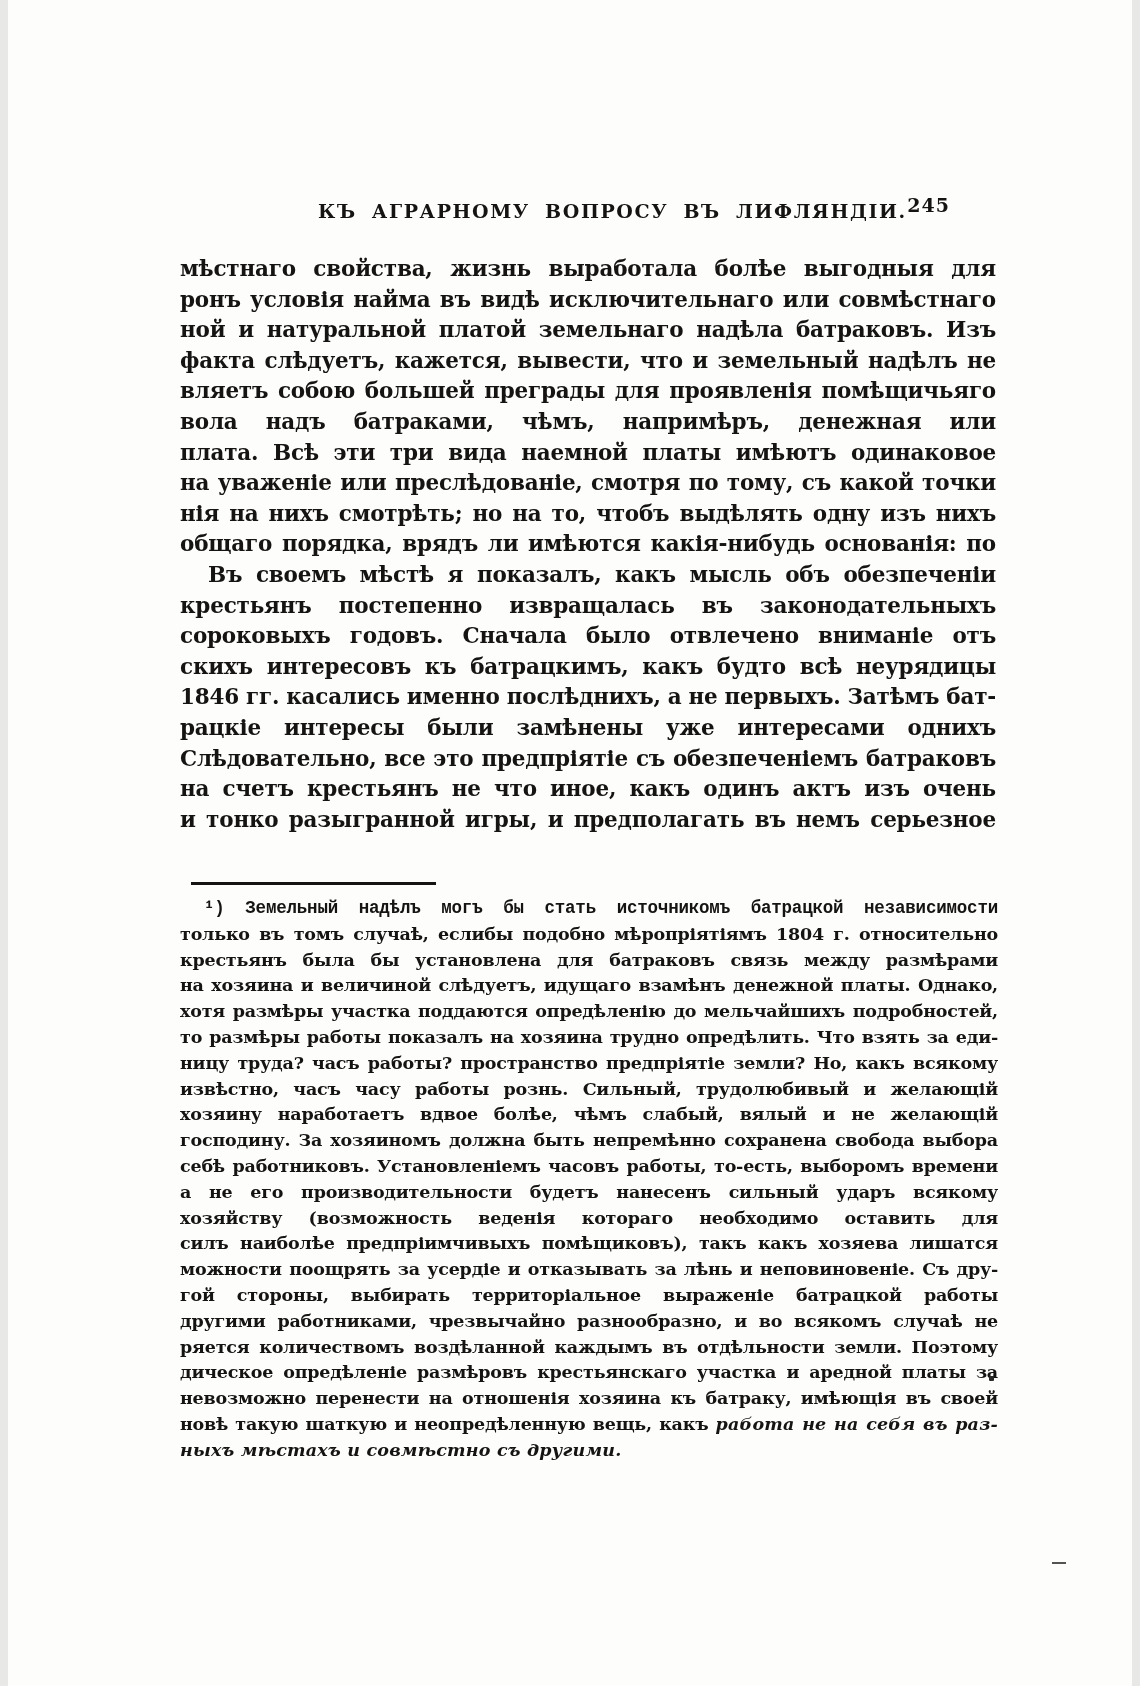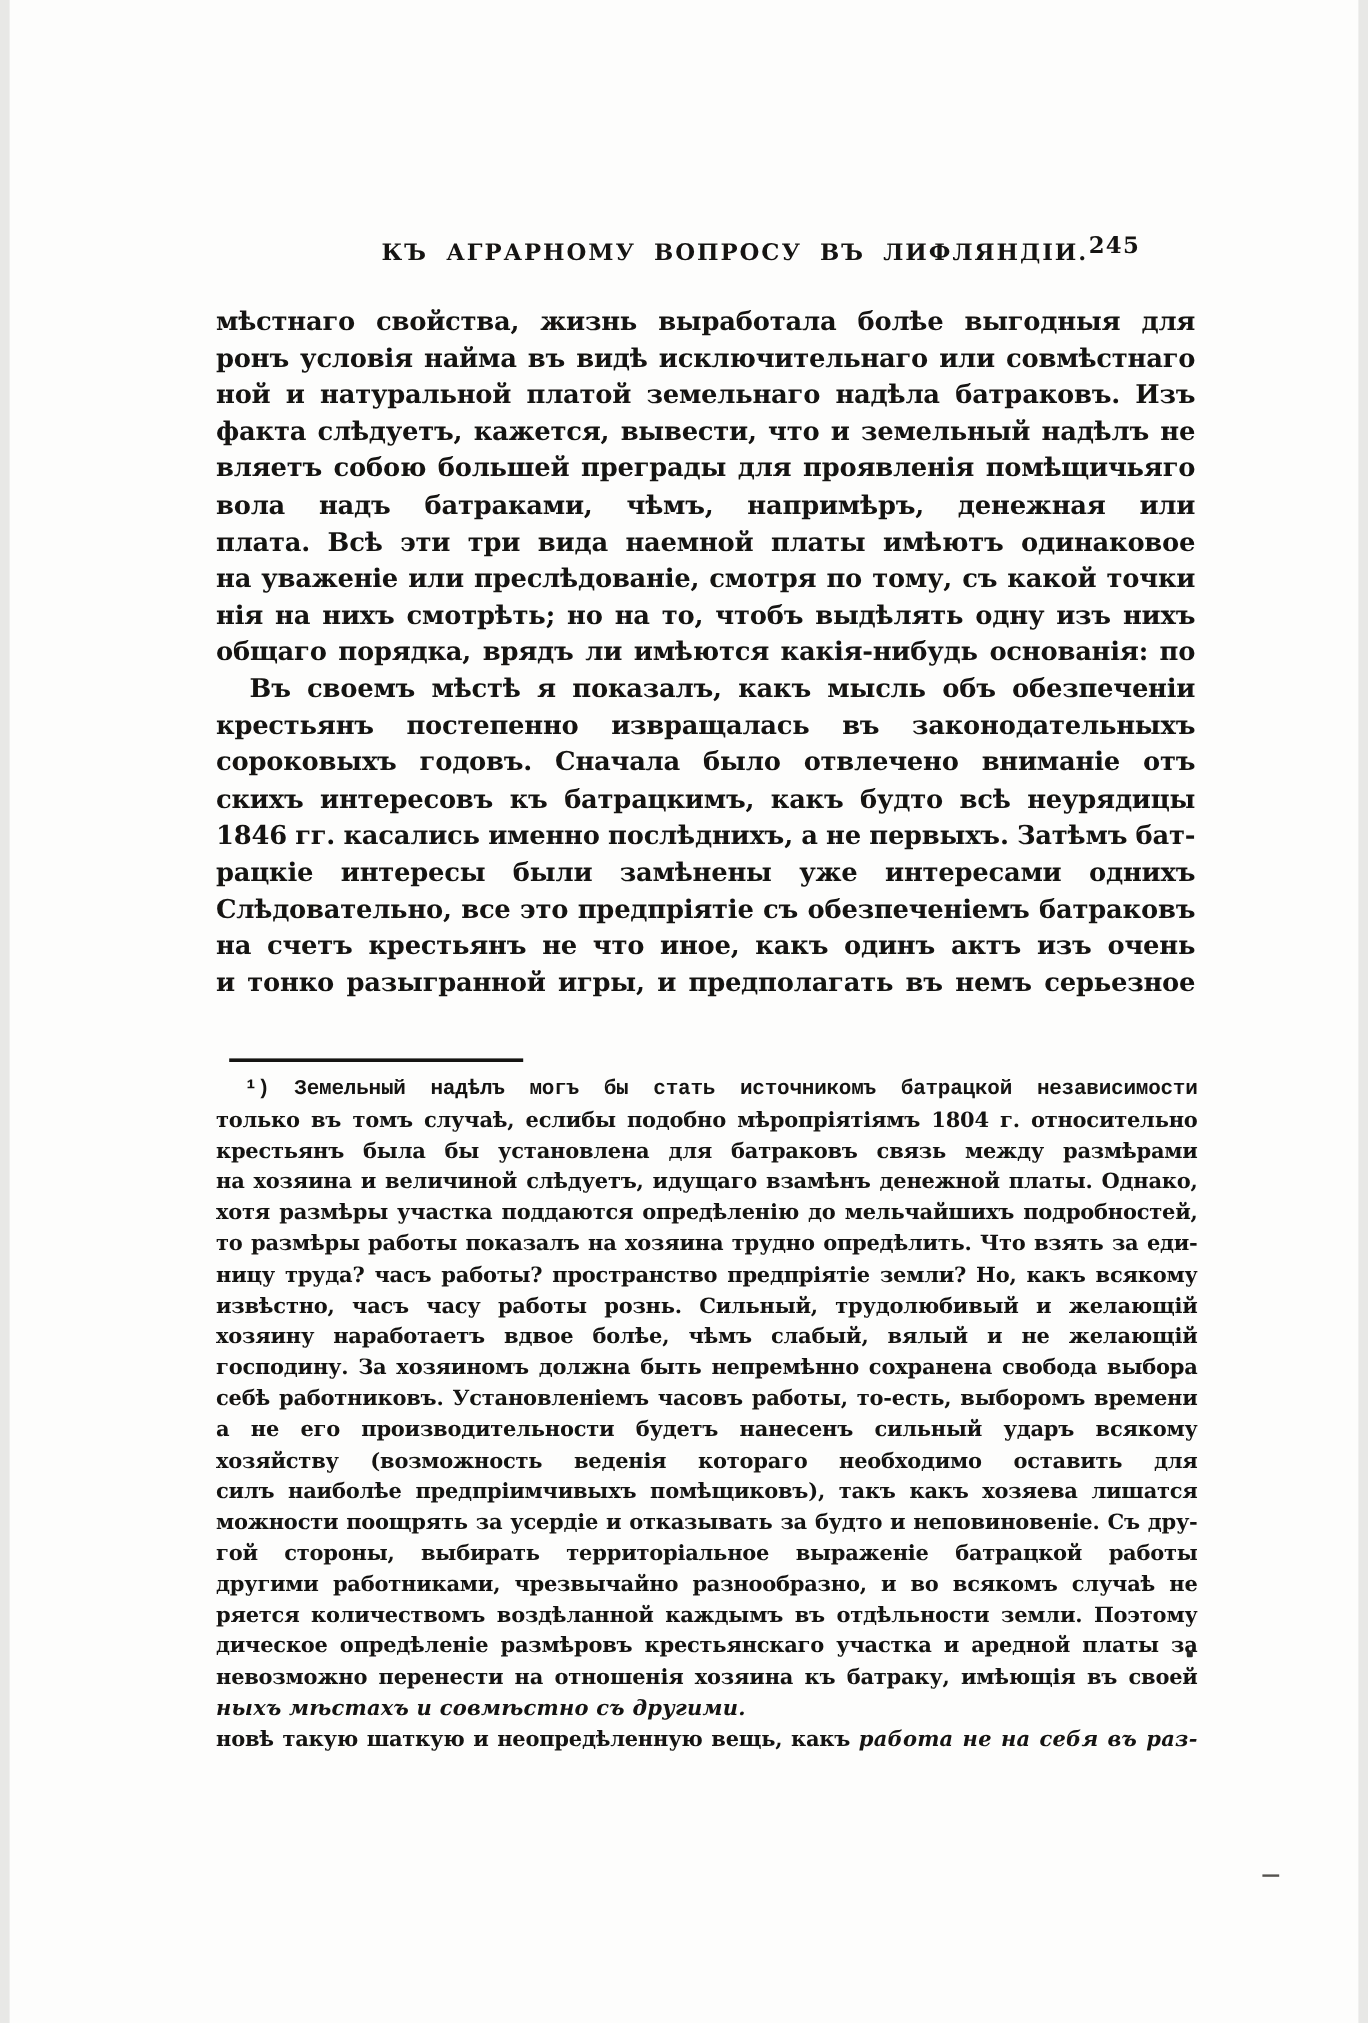--- a/index.html
+++ b/index.html
@@ -149,27 +149,27 @@
         <div class="line"><span class="seg">хотя размѣры участка поддаются опредѣленію до мельчайшихъ подробностей, за</span></div>
         <div class="line"><span class="seg">то размѣры работы показалъ на хозяина трудно опредѣлить. Что взять за еди-</span></div>
         <div class="line"><span class="seg">ницу труда? часъ работы? пространство предпріятіе земли? Но, какъ всякому</span></div>
         <div class="line"><span class="seg">извѣстно, часъ часу работы рознь. Сильный, трудолюбивый и желающій угодить</span></div>
         <div class="line"><span class="seg">хозяину наработаетъ вдвое болѣе, чѣмъ слабый, вялый и не желающій угождать</span></div>
         <div class="line"><span class="seg">господину. За хозяиномъ должна быть непремѣнно сохранена свобода выбора</span></div>
         <div class="line"><span class="seg">себѣ работниковъ. Установленіемъ часовъ работы, то-есть, выборомъ времени труда,</span></div>
         <div class="line"><span class="seg">а не его производительности будетъ нанесенъ сильный ударъ всякому крупному</span></div>
         <div class="line"><span class="seg">хозяйству (возможность веденія котораго необходимо оставить для приложенія</span></div>
         <div class="line"><span class="seg">силъ наиболѣе предпріимчивыхъ помѣщиковъ), такъ какъ хозяева лишатся воз-</span></div>
-        <div class="line"><span class="seg">можности поощрять за усердіе и отказывать за будто и неповиновеніе. Съ дру-</span></div>
+        <div class="line"><span class="seg">можности поощрять за усердіе и отказывать за лѣнь и неповиновеніе. Съ дру-</span></div>
         <div class="line"><span class="seg">гой стороны, выбирать территоріальное выраженіе батрацкой работы немыслимо</span></div>
         <div class="line"><span class="seg">другими работниками, чрезвычайно разнообразно, и во всякомъ случаѣ не измѣ-</span></div>
         <div class="line"><span class="seg">ряется количествомъ воздѣланной каждымъ въ отдѣльности земли. Поэтому юри-</span></div>
         <div class="line"><span class="seg">дическое опредѣленіе размѣровъ крестьянскаго участка и аредной платы за него</span></div>
         <div class="line"><span class="seg">невозможно перенести на отношенія хозяина къ батраку, имѣющія въ своей ос-</span></div>
+        <div class="line"><span class="seg">новѣ такую шаткую и неопредѣленную вещь, какъ </span><span class="seg it">работа не на себя въ раз-</span></div>
         <div class="line line-end"><span class="seg it">ныхъ мѣстахъ и совмѣстно съ другими.</span></div>
-        <div class="line"><span class="seg">новѣ такую шаткую и неопредѣленную вещь, какъ </span><span class="seg it">работа не на себя въ раз-</span></div>
       </div>
     </div>
 
   <div class="scan-speck"></div>
   <div class="scan-dash"></div>
 
 </div>
 
 </body></html>

